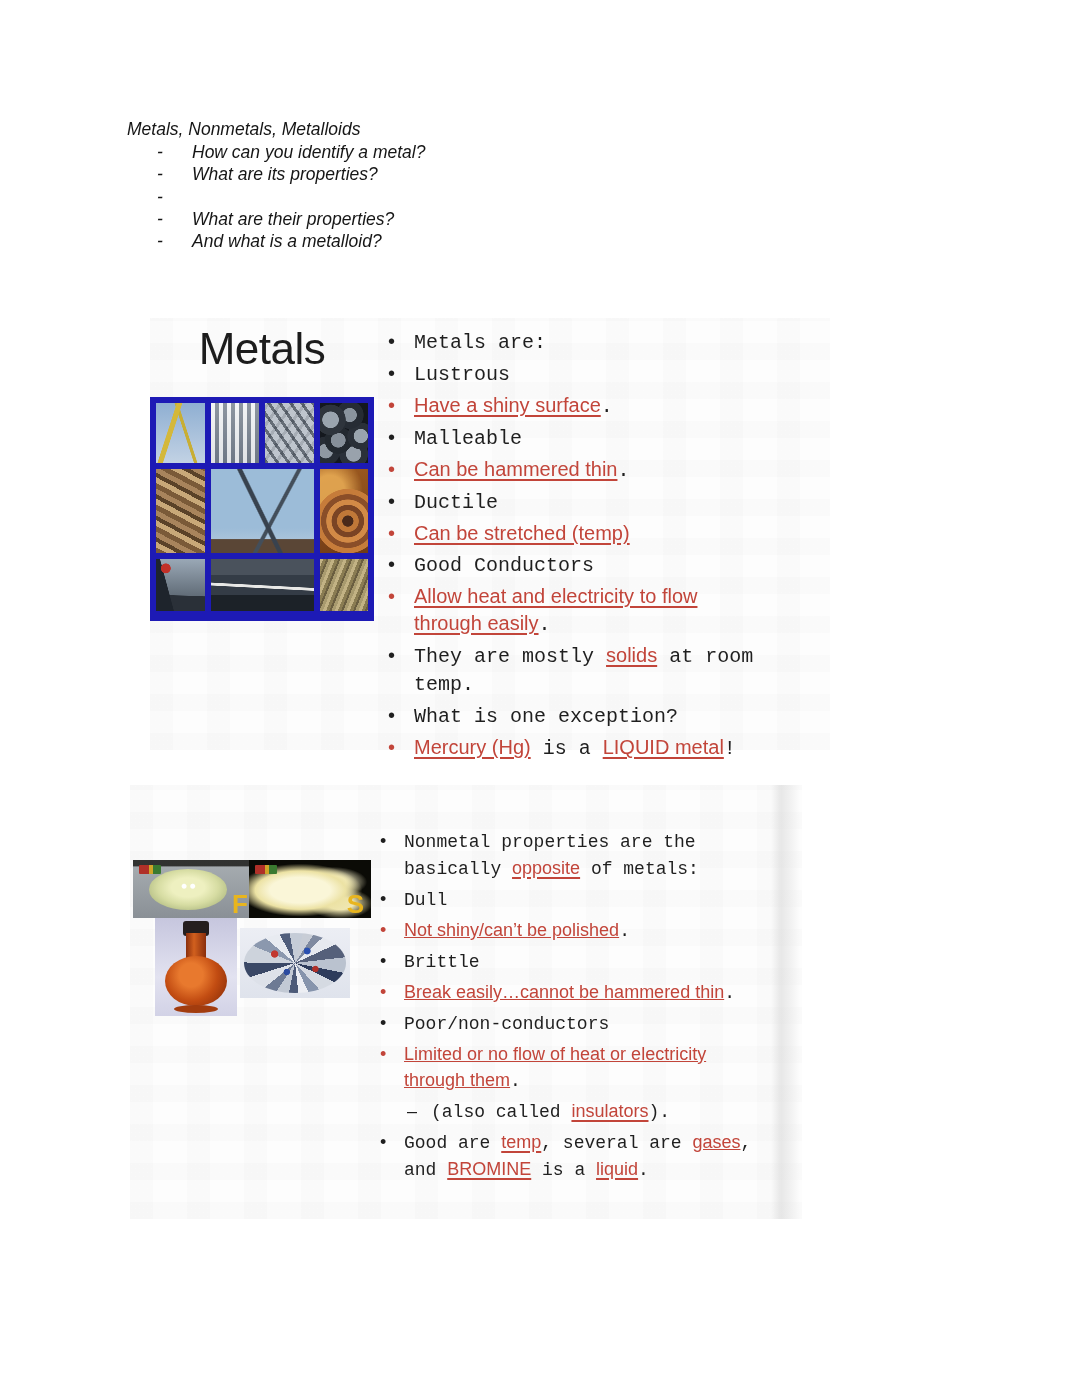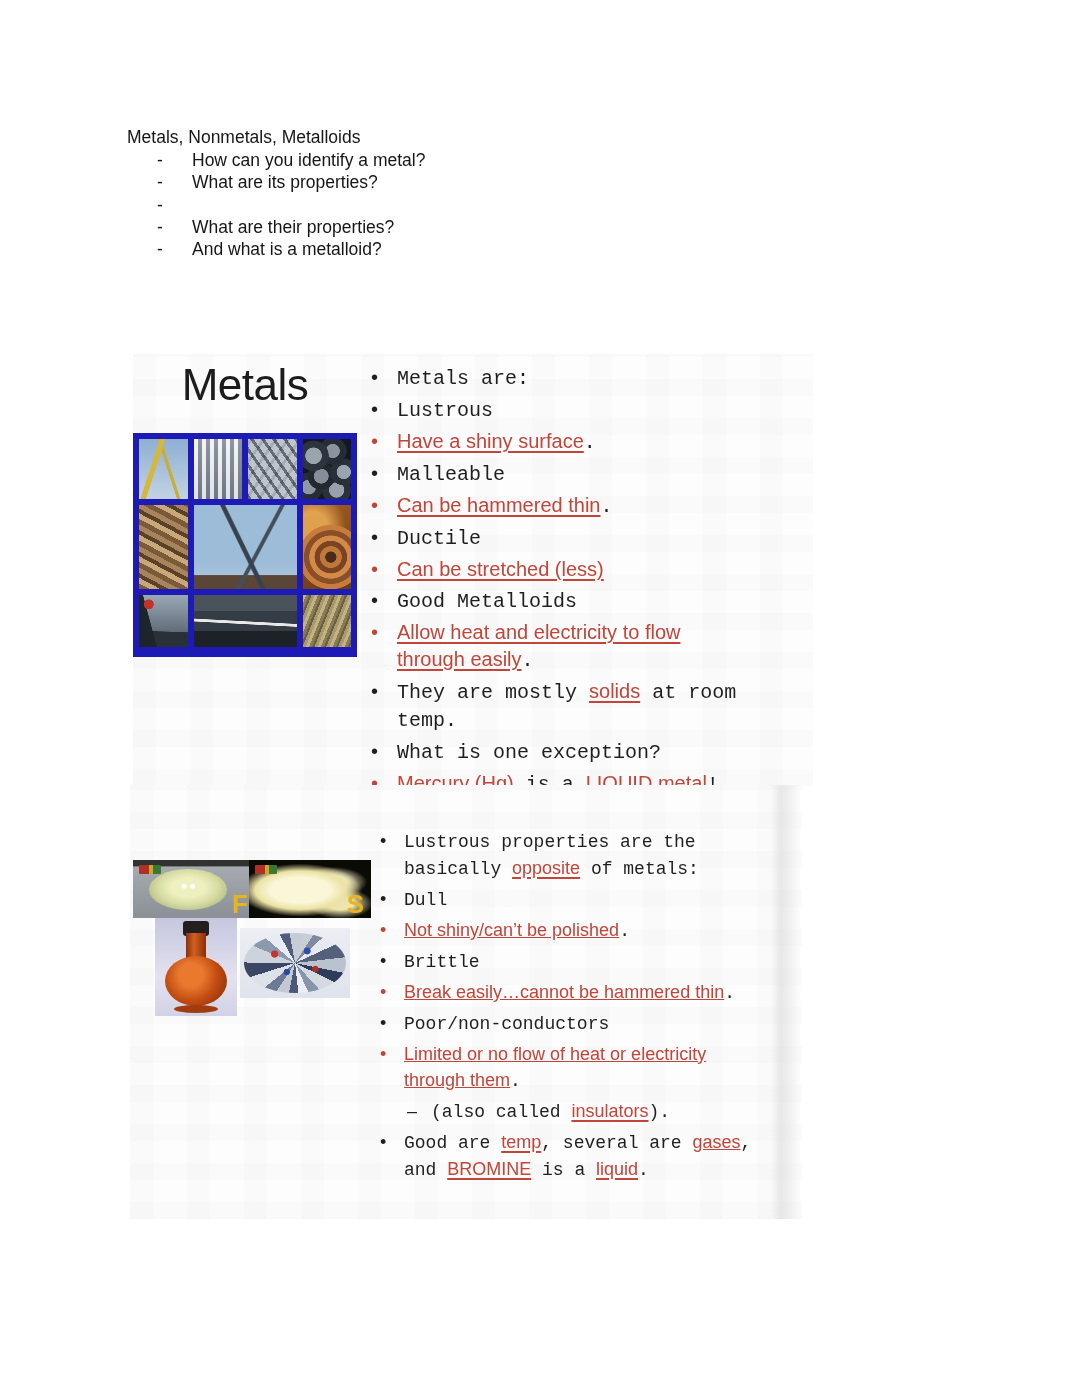--- a/index.html
+++ b/index.html
@@ -7,32 +7,32 @@
     width:1080px;height:1397px;background:#ffffff;position:relative;
     font-family:"Liberation Sans", sans-serif;color:var(--black);
     overflow:hidden;
   }
   :root{
     --red:#c2453a;
     --black:#1f1f1f;
     --blue:#1d1ab5;
   }
   
-  .doc-block{position:absolute;left:127px;top:126px;width:600px;}
+  .doc-block{position:absolute;left:127px;top:118px;width:600px;font-style:italic;}
   .doc-title{font-size:17.5px;line-height:23px;color:#161616;}
   .q-row{display:flex;font-size:17.5px;line-height:22.3px;color:#161616;}
   .q-dash{width:35px;padding-left:30px;box-sizing:content-box;flex:0 0 auto;width:35px;padding-left:30px;}
   .q-dash{width:35px;}
   .q-text{flex:1;}
   
   .slide{position:absolute;background:
     repeating-linear-gradient(0deg, rgba(0,0,0,0.012) 0 17px, rgba(0,0,0,0) 17px 39px),
     repeating-linear-gradient(90deg, rgba(0,0,0,0.010) 0 23px, rgba(0,0,0,0) 23px 57px),
     #fdfdfd;}
-  .slide-metals{left:133px;top:318px;width:680px;height:432px;margin-top:36px;}
+  .slide-metals{left:150px;top:318px;width:680px;height:432px;}
   .slide-nonmetals{left:130px;top:785px;width:672px;height:434px;}
   .slide-title{color:#1c1c1c;letter-spacing:-0.5px;}
   .metals-title{position:absolute;left:0;top:6px;width:224px;text-align:center;font-size:44px;}
   .nonmetals-title{position:absolute;left:16px;top:8px;font-size:40px;}
   .shadow-band{position:absolute;left:641px;top:0;width:29px;height:434px;
     background:linear-gradient(90deg, rgba(210,210,210,0) 0%, rgba(214,214,214,.55) 35%, rgba(226,226,226,.4) 70%, rgba(240,240,240,0) 100%);}
   
   .bullets{position:absolute;}
   .bullets-metals{left:238px;top:10px;width:372px;font-size:20px;line-height:27px;}
   .bullets-nonmetals{left:250px;top:43px;width:376px;font-size:18px;line-height:26px;}
@@ -193,25 +193,25 @@
       <div class="bullet">
         <span class="marker red">•</span>
         <span class="btext"><span class="seg-red u">Can be hammered thin</span><span class="seg-black">.</span></span>
       </div>
       <div class="bullet">
         <span class="marker black">•</span>
         <span class="btext"><span class="seg-black">Ductile</span></span>
       </div>
       <div class="bullet">
         <span class="marker red">•</span>
-        <span class="btext"><span class="seg-red u">Can be stretched (less)</span></span>
-      </div>
-      <div class="bullet">
-        <span class="marker black">•</span>
-        <span class="btext"><span class="seg-black">Good Metalloids</span></span>
+        <span class="btext"><span class="seg-red u">Can be stretched (temp)</span></span>
+      </div>
+      <div class="bullet">
+        <span class="marker black">•</span>
+        <span class="btext"><span class="seg-black">Good Conductors</span></span>
       </div>
       <div class="bullet">
         <span class="marker red">•</span>
         <span class="btext"><span class="seg-red u">Allow heat and electricity to flow through easily</span><span class="seg-black">.</span></span>
       </div>
       <div class="bullet">
         <span class="marker black">•</span>
         <span class="btext"><span class="seg-black">They are mostly </span><span class="seg-red u">solids</span><span class="seg-black"> at room temp.</span></span>
       </div>
       <div class="bullet">
@@ -247,21 +247,21 @@
     <div class="flask-base"></div>
   </div>
 
   <div class="nm-img img-diamond">
     <div class="gem"></div>
   </div>
 
   <div class="bullets bullets-nonmetals" id="nonmetals-bullets">
       <div class="bullet">
         <span class="marker black">•</span>
-        <span class="btext"><span class="seg-black">Lustrous properties are the basically </span><span class="seg-red u">opposite</span><span class="seg-black"> of metals:</span></span>
+        <span class="btext"><span class="seg-black">Nonmetal properties are the basically </span><span class="seg-red u">opposite</span><span class="seg-black"> of metals:</span></span>
       </div>
       <div class="bullet">
         <span class="marker black">•</span>
         <span class="btext"><span class="seg-black">Dull</span></span>
       </div>
       <div class="bullet">
         <span class="marker red">•</span>
         <span class="btext"><span class="seg-red">Not shiny/can’t be polished</span><span class="seg-black">.</span></span>
       </div>
       <div class="bullet">

